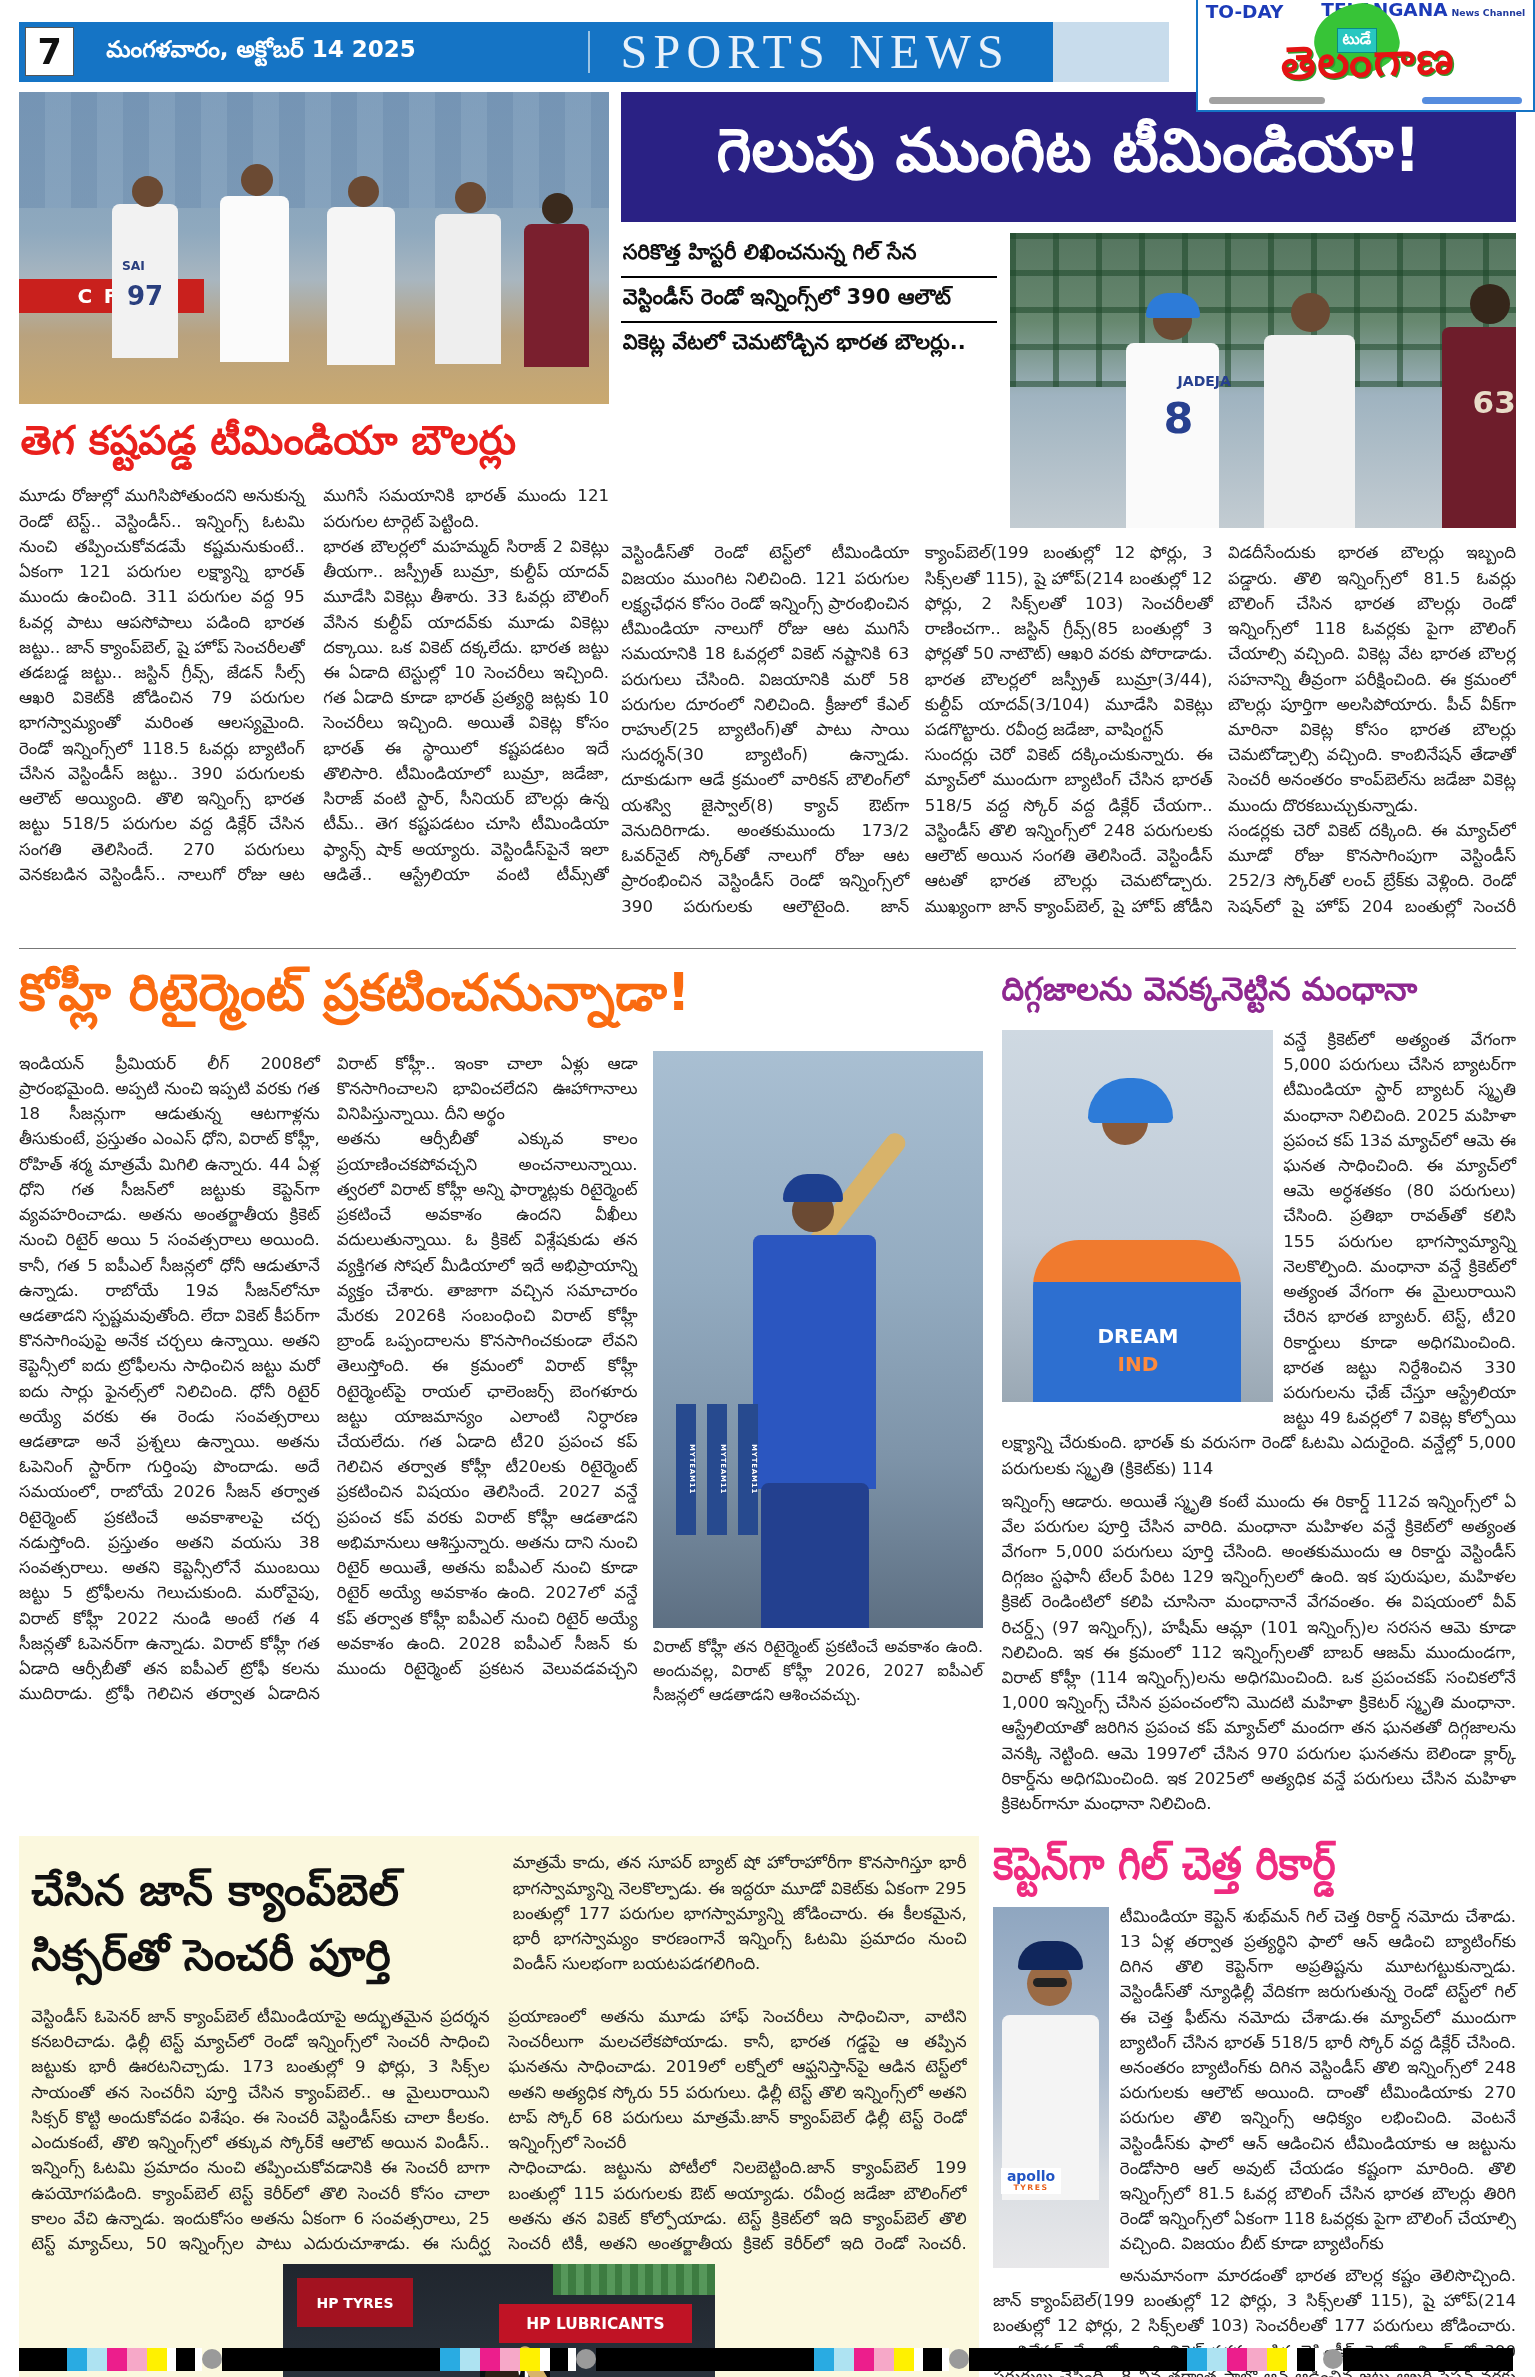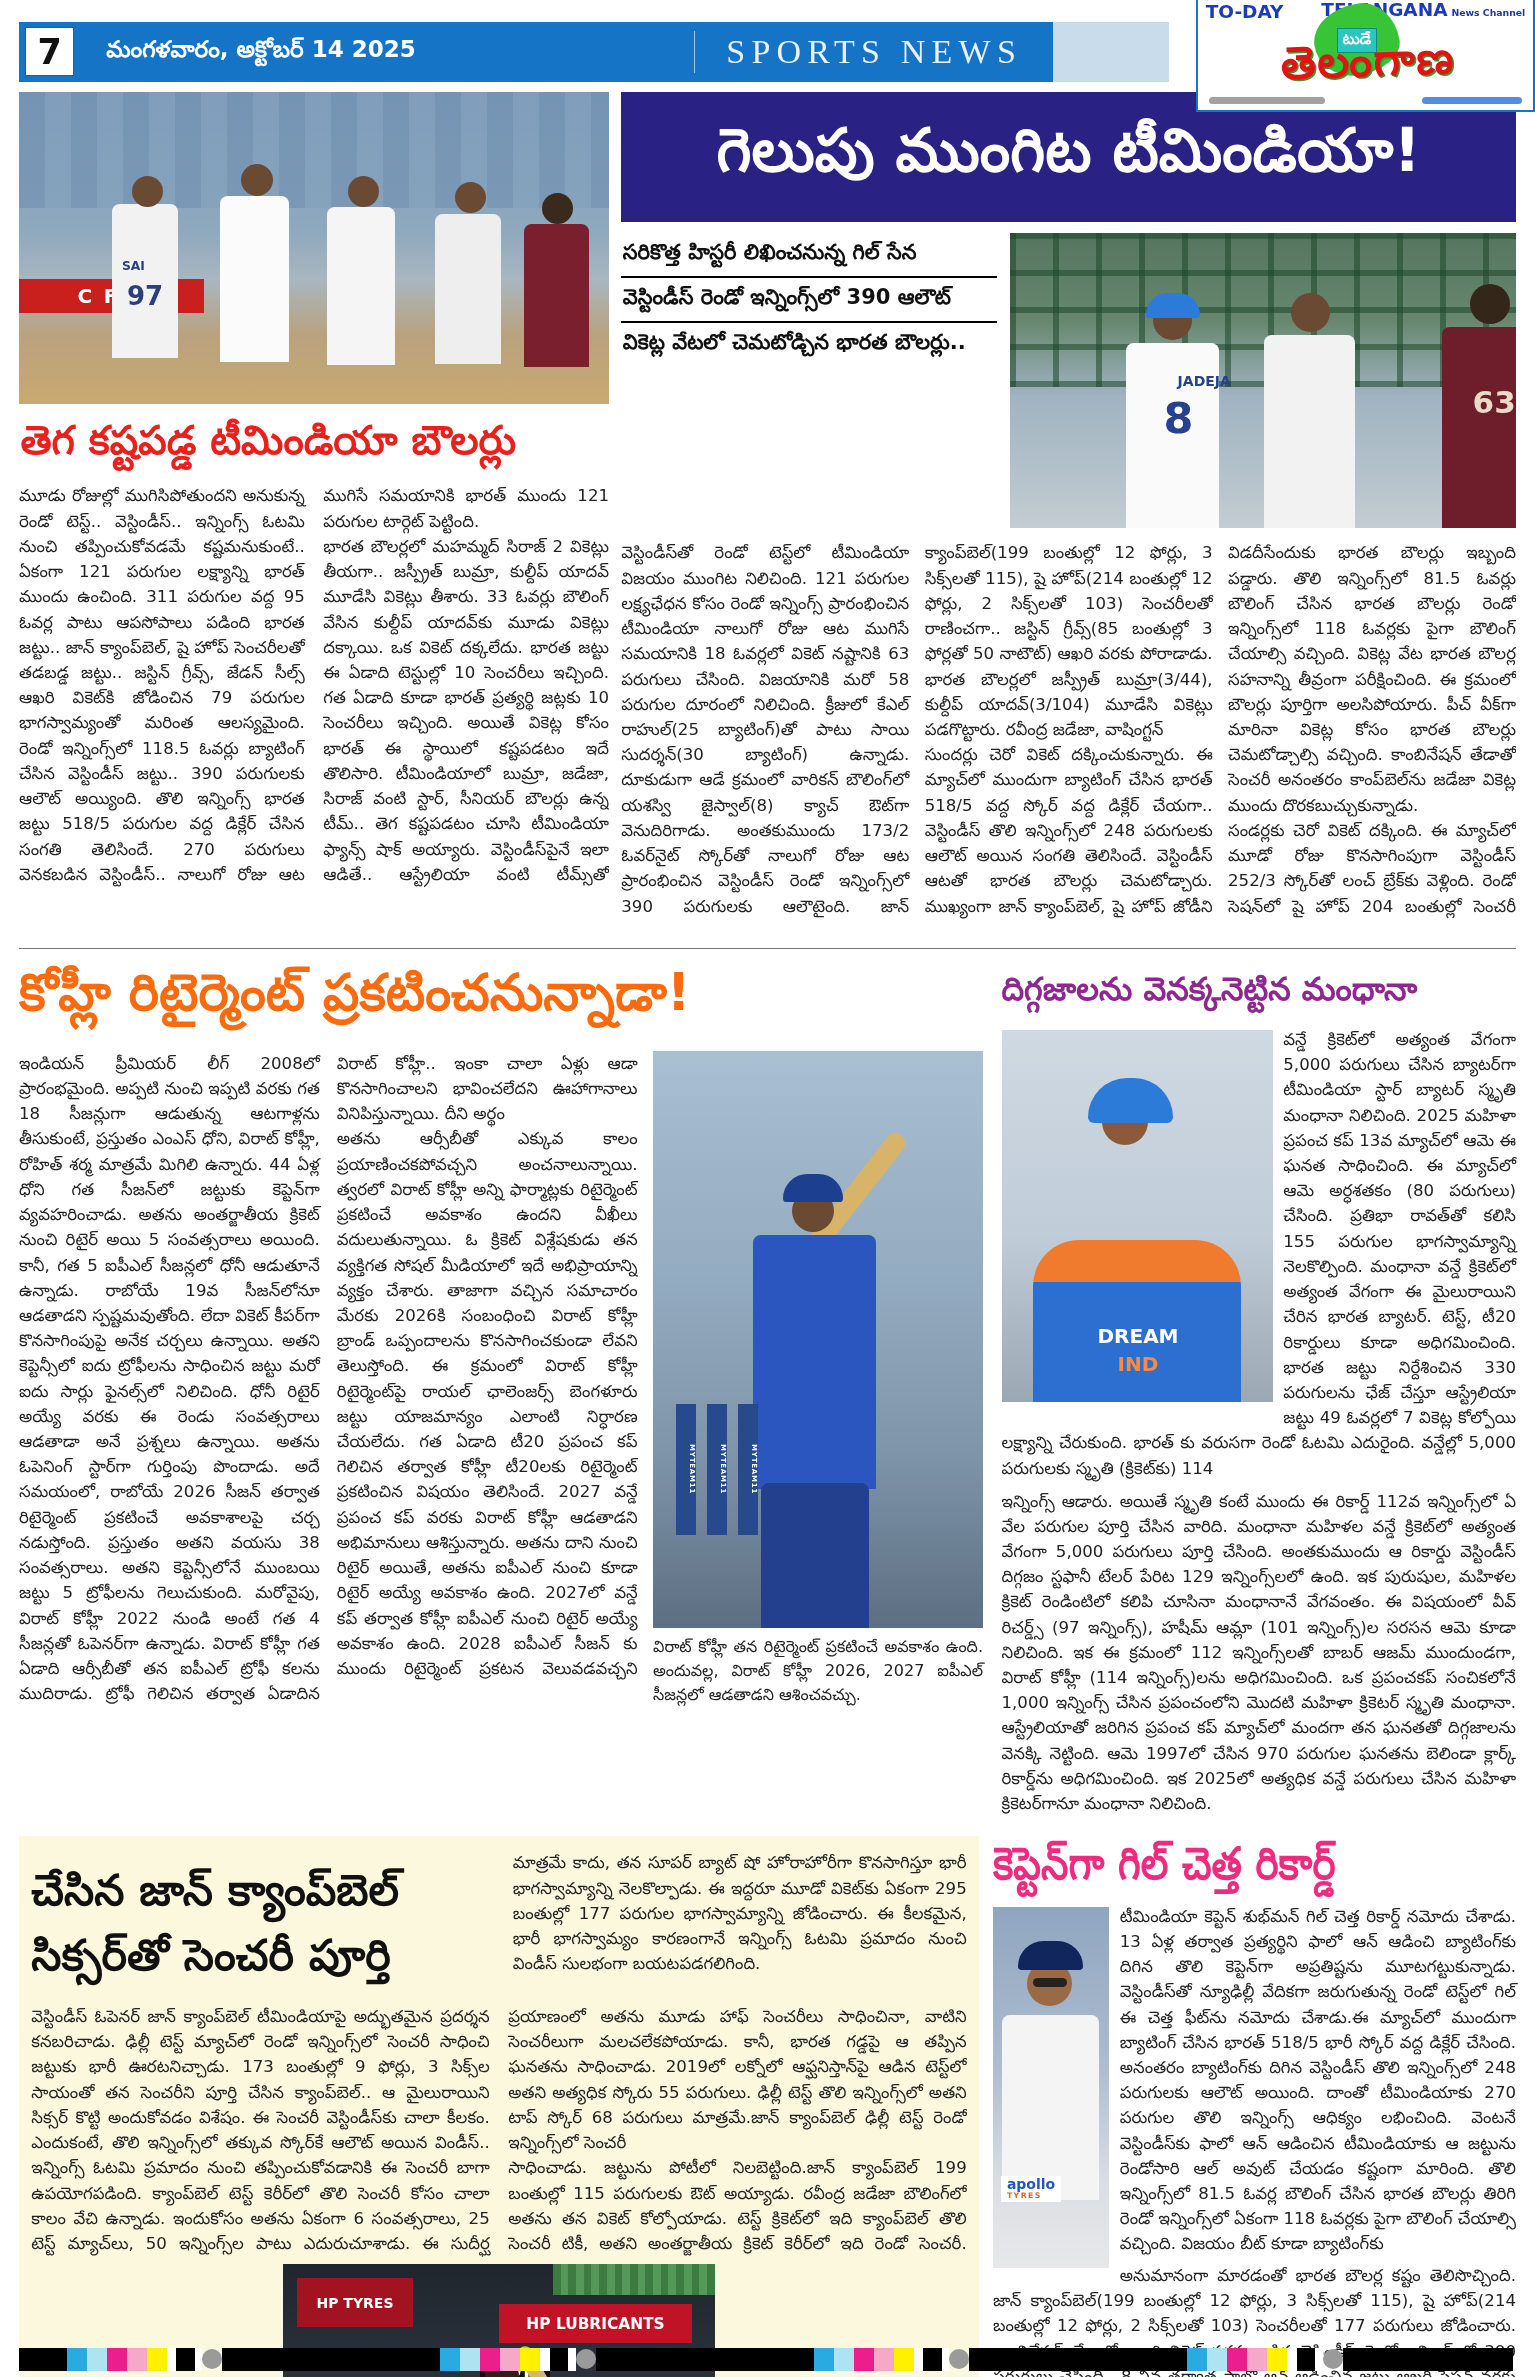--- a/index.html
+++ b/index.html
@@ -20,22 +20,22 @@
     width:49px; height:49px; background:#fff; border:1.5px solid #555;
     margin-left:6.2px; display:flex; align-items:center; justify-content:center;
     font-size:35px; font-weight:bold; color:#111;
   }
   .header-date {
     color:#fff; font-size:23px; font-weight:bold; margin-left:32px; white-space:nowrap;
   }
   .header-sep { width:1.5px; height:42px; background:#9cc4e4; margin:0 31px 0 auto; }
   .masthead {
     font-family:"Liberation Serif","DejaVu Serif",serif;
-    font-size:34px; letter-spacing:6.2px; color:#e8f1fa; font-weight:400;
-    margin-right:31px; white-space:nowrap;
+    font-size:48px; letter-spacing:6.2px; color:#e8f1fa; font-weight:400;
+    margin-right:43px; white-space:nowrap;
   }
   .header-pale { width:116px; height:60px; background:#C8DCEC; }
   .logo-box {
     position:absolute; top:-4.6px; right:0px; width:339px; height:117px;
     background:#fff; border:2.3px solid #1574C5; z-index:5; padding:3.1px 7.7px; overflow:hidden;
   }
   .logo-row1 { display:flex; justify-content:space-between; align-items:flex-start; }
   .logo-today { color:#1c3bb8; font-weight:bold; font-size:18.5px; }
   .logo-telangana { color:#1c3bb8; font-weight:bold; font-size:18.5px; text-align:right; line-height:1; }
   .logo-channel { color:#203a9e; font-size:9.3px; font-weight:bold; text-align:right; }
@@ -123,22 +123,22 @@
   .cp-red1 { left:14px; top:14px; width:116px; height:49px; background:#a31220; font-size:14px; }
   .cp-green { right:0; top:0; width:162px; height:31px;
     background:repeating-linear-gradient(90deg,#3d7c41 0 7.7px,#56975a 7.7px 15.4px); }
   .cp-red2 { right:23px; top:40px; width:193px; height:39px; background:#c01325; font-size:15.4px; }
   .cp-ton { position:absolute; left:197px; top:93px; color:#fff; font-weight:bold; font-size:20px;
     background:#0d0f13; padding:1.5px 9.3px; letter-spacing:1.5px; }
   .gill-headline { color:#EF2B80; font-weight:bold; font-size:39px; margin:1.5px 0 10.8px 0;
     transform:scaleY(1.15); transform-origin:top left; white-space:nowrap; }
   .gill-photo { float:left; width:116px; height:361px; margin:3.1px 10.8px 4.6px 0;
     background:linear-gradient(180deg,#8fa6c0 0%,#aebdcf 45%,#d9dde2 75%,#e8e8ea 100%); }
-  .gill-sponsor { position:absolute; bottom:66px; left:7.7px; background:#fff; color:#2255c4;
-    font-weight:bold; font-size:14px; padding:1.5px 6.2px; line-height:1.05; }
+  .gill-sponsor { position:absolute; bottom:74px; left:7.7px; background:#fff; color:#2255c4;
+    font-weight:bold; font-size:14px; padding:1.5px 6.2px; line-height:1.05; text-align:center; }
   .gill-sponsor small { display:block; font-size:7.7px; color:#e8611c; letter-spacing:1.5px; }
 
   
   .footer-strip { position:absolute; left:19px; right:19px; bottom:6.2px; height:23px;
     display:flex; align-items:center; overflow:hidden; }
   .footer-strip .seg { height:23px; flex:none; }
   .footer-strip .seg.circle { border-radius:50%; height:20px; }
 </style>
 </head>
 <body>

